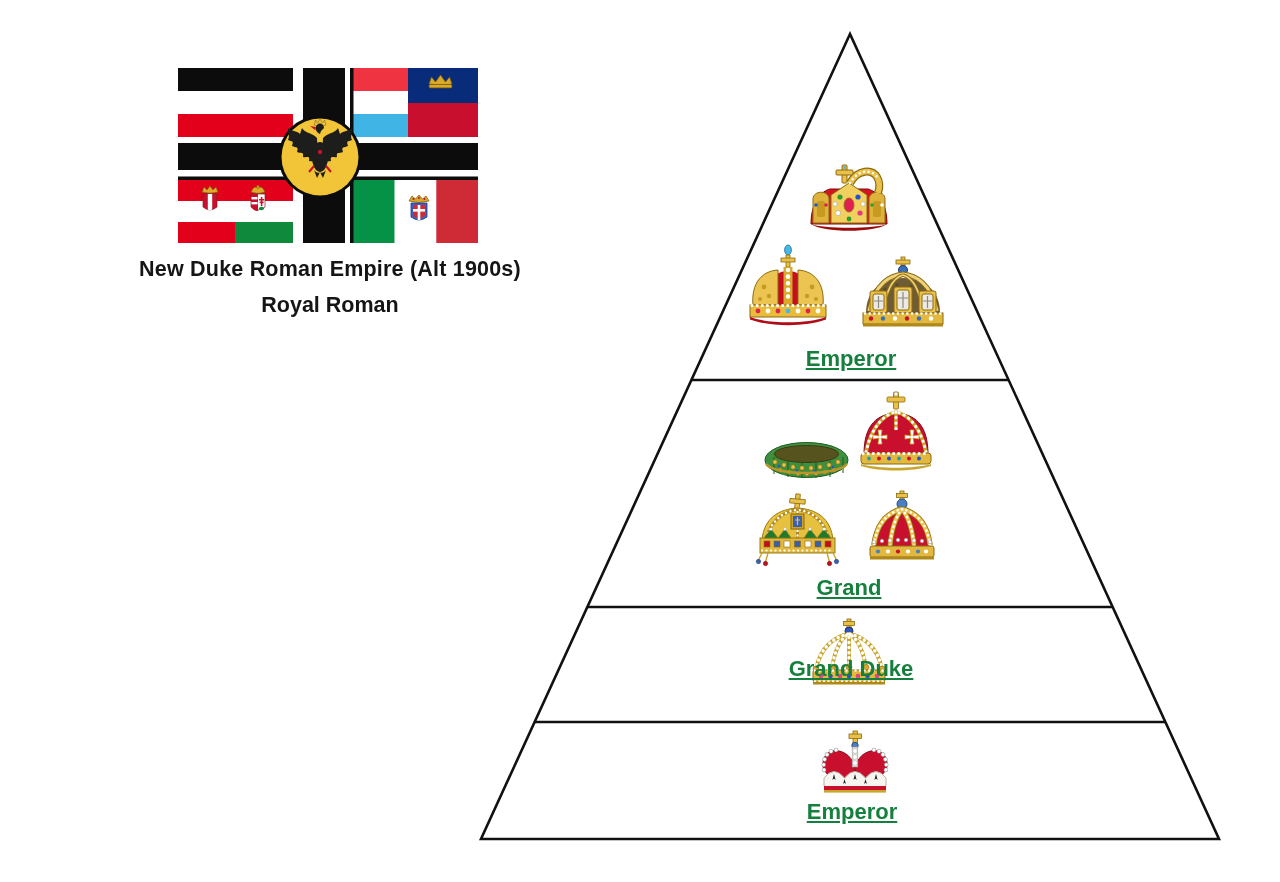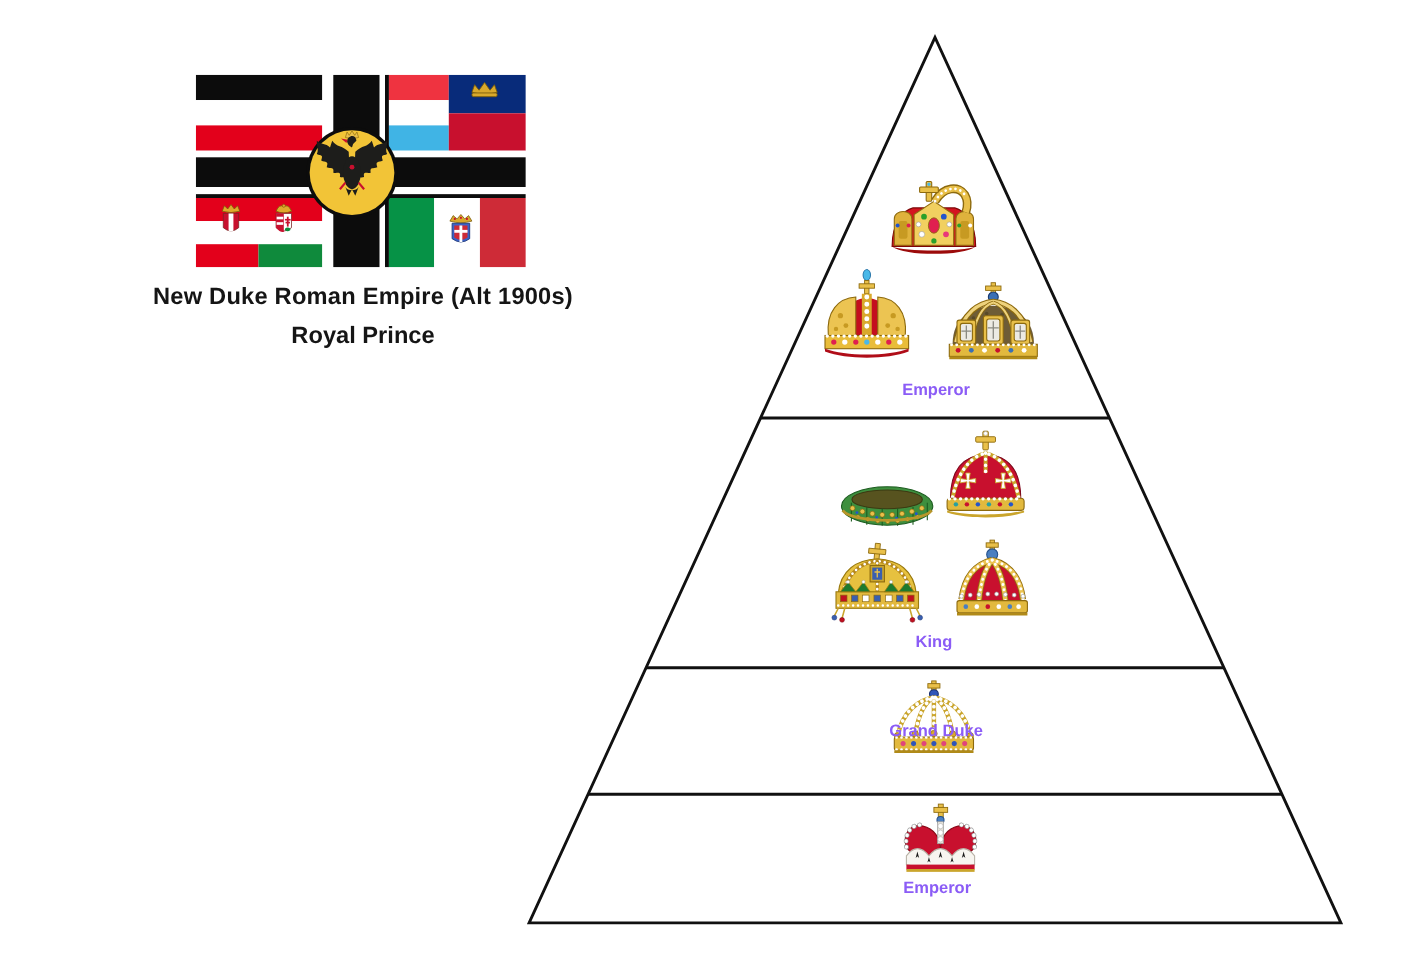--- a/index.html
+++ b/index.html
@@ -4,21 +4,21 @@
 <style>
   html,body{margin:0;padding:0;background:#fff;}
   .page{position:relative;width:1280px;height:882px;background:#ffffff;overflow:hidden;
         font-family:"Liberation Sans",sans-serif;}
   .abs{position:absolute;}
   .title-block{position:absolute;left:118px;top:257px;width:424px;text-align:center;
                color:#151515;font-weight:bold;}
   .title-line1{font-size:21.5px;letter-spacing:.2px;}
   .title-line2{font-size:21.5px;margin-top:11px;}
   .tier-label{position:absolute;width:220px;text-align:center;font-weight:bold;
-              font-size:15px;color:#8b5cf6;}
+              font-size:22px;color:#15803d;text-decoration:underline;}
 </style>
 </head>
 <body>
 
 <div class="page">
 
   <svg class="abs" style="left:178px;top:68px" width="300" height="175" viewBox="0 0 300 175">
 
     <rect x="0" y="0" width="300" height="175" fill="#ffffff"></rect>
 
@@ -106,21 +106,21 @@
         <path d="M138,59 L132,58 L137,62 Z" fill="#c8102e"></path>
         <path d="M136,102 L139,110 L142,104 L145,110 L148,102 C146,106 138,106 136,102 Z" fill="#1d1d1b"></path>
         <path d="M136,98 L131,104 M148,98 L153,104" stroke="#c8102e" stroke-width="2" fill="none"></path>
         <circle cx="142" cy="84" r="2.2" fill="#c8102e"></circle>
       </g>
     </g>
   </svg>
 
   <div class="title-block">
     <div class="title-line1">New Duke Roman Empire (Alt 1900s)</div>
-    <div class="title-line2">Royal Prince</div>
+    <div class="title-line2">Royal Roman</div>
   </div>
 
   <svg class="abs" style="left:478px;top:31px" width="744" height="811" viewBox="0 0 744 811">
     <polygon points="372,3 3,808 741,808" fill="none" stroke="#111" stroke-width="2.6"></polygon>
     <line x1="213.4" y1="349" x2="530.6" y2="349" stroke="#111" stroke-width="2.6"></line>
     <line x1="109.4" y1="576" x2="634.6" y2="576" stroke="#111" stroke-width="2.6"></line>
     <line x1="56.6" y1="691" x2="687.4" y2="691" stroke="#111" stroke-width="2.6"></line>
   </svg>
 
   <svg class="abs" style="left:802px;top:157px" width="95" height="80" viewBox="0 0 95 80">
@@ -420,17 +420,17 @@
       <path d="M43,44 l1.6,6 l-1.6,-1.6 l-1.6,1.6 z"></path>
       <path d="M64,44 l1.6,6 l-1.6,-1.6 l-1.6,1.6 z"></path>
       <path d="M32.5,49 l1.4,5 l-1.4,-1.3 l-1.4,1.3 z"></path>
       <path d="M53.5,49 l1.4,5 l-1.4,-1.3 l-1.4,1.3 z"></path>
     </g>
     <rect x="12" y="56" width="62" height="4.5" fill="#c8102e"></rect>
     <rect x="12" y="60" width="62" height="2.6" fill="#caa52c"></rect>
   </svg>
 
   <div class="tier-label" style="left:741px;top:346px">Emperor</div>
-  <div class="tier-label" style="left:739px;top:575px">King</div>
+  <div class="tier-label" style="left:739px;top:575px">Grand</div>
   <div class="tier-label" style="left:741px;top:656px">Grand Duke</div>
   <div class="tier-label" style="left:742px;top:799px">Emperor</div>
 
 </div>
 
 </body></html>

